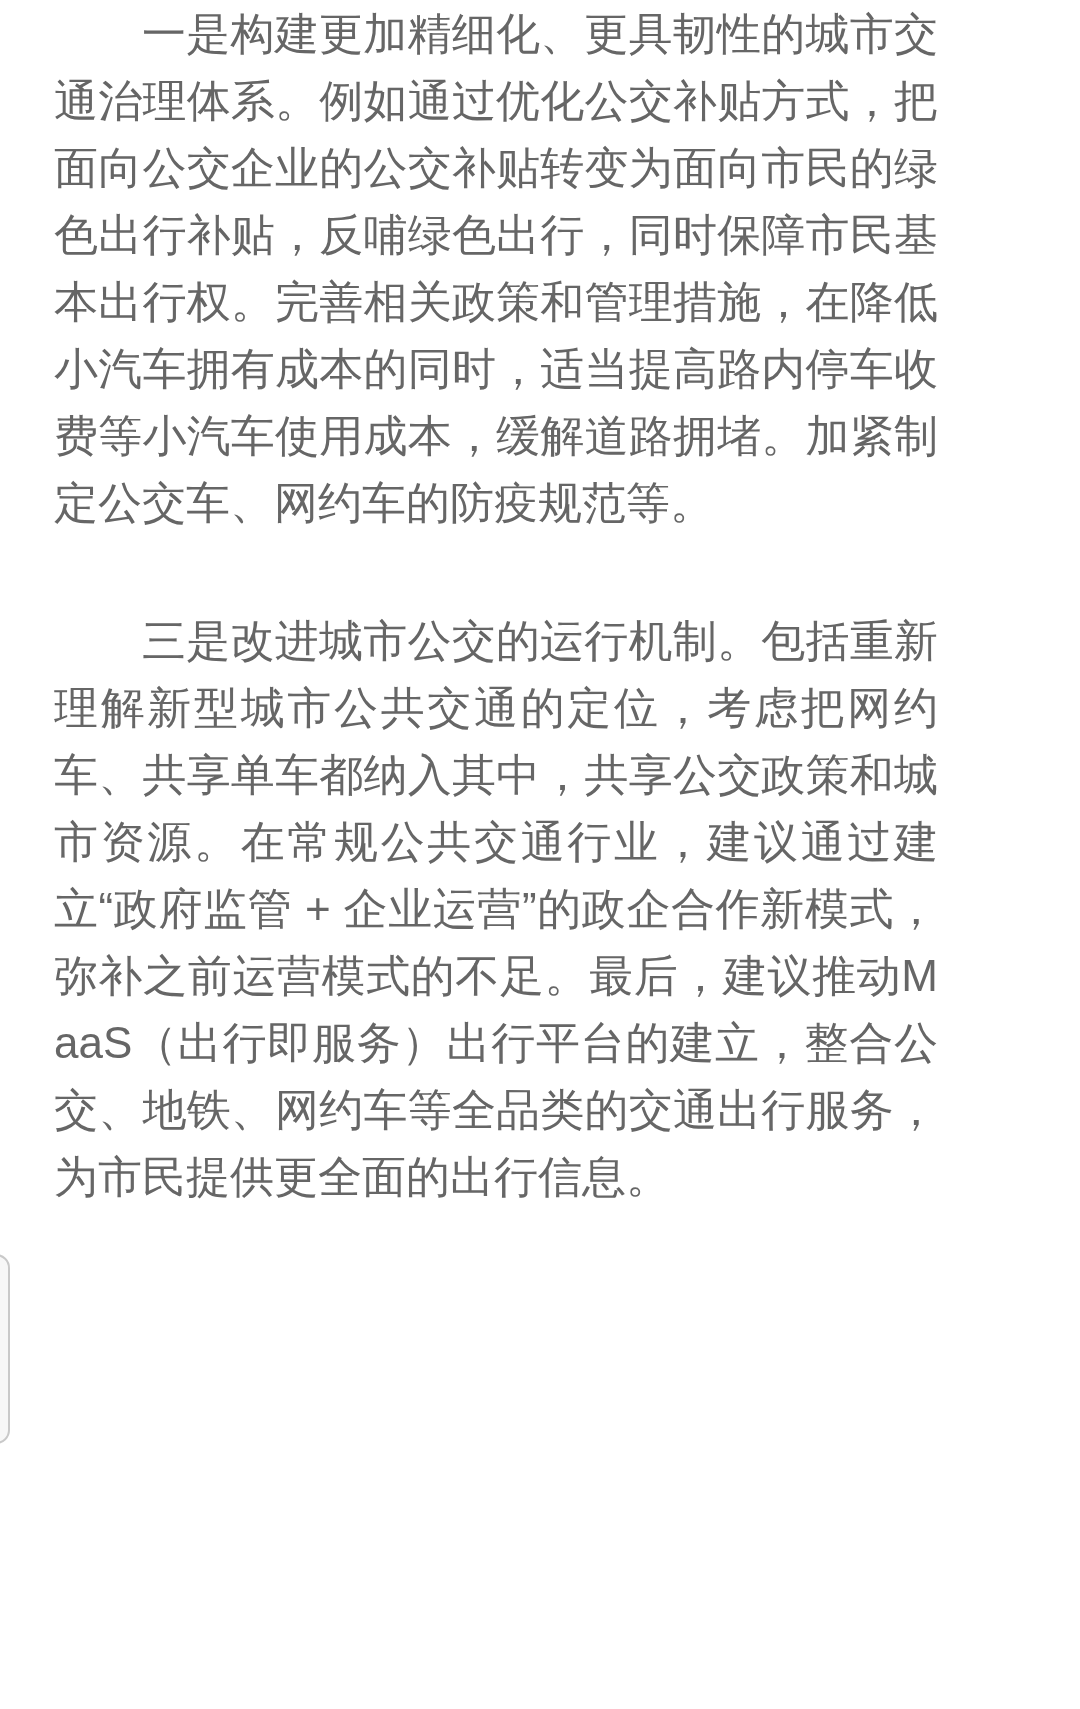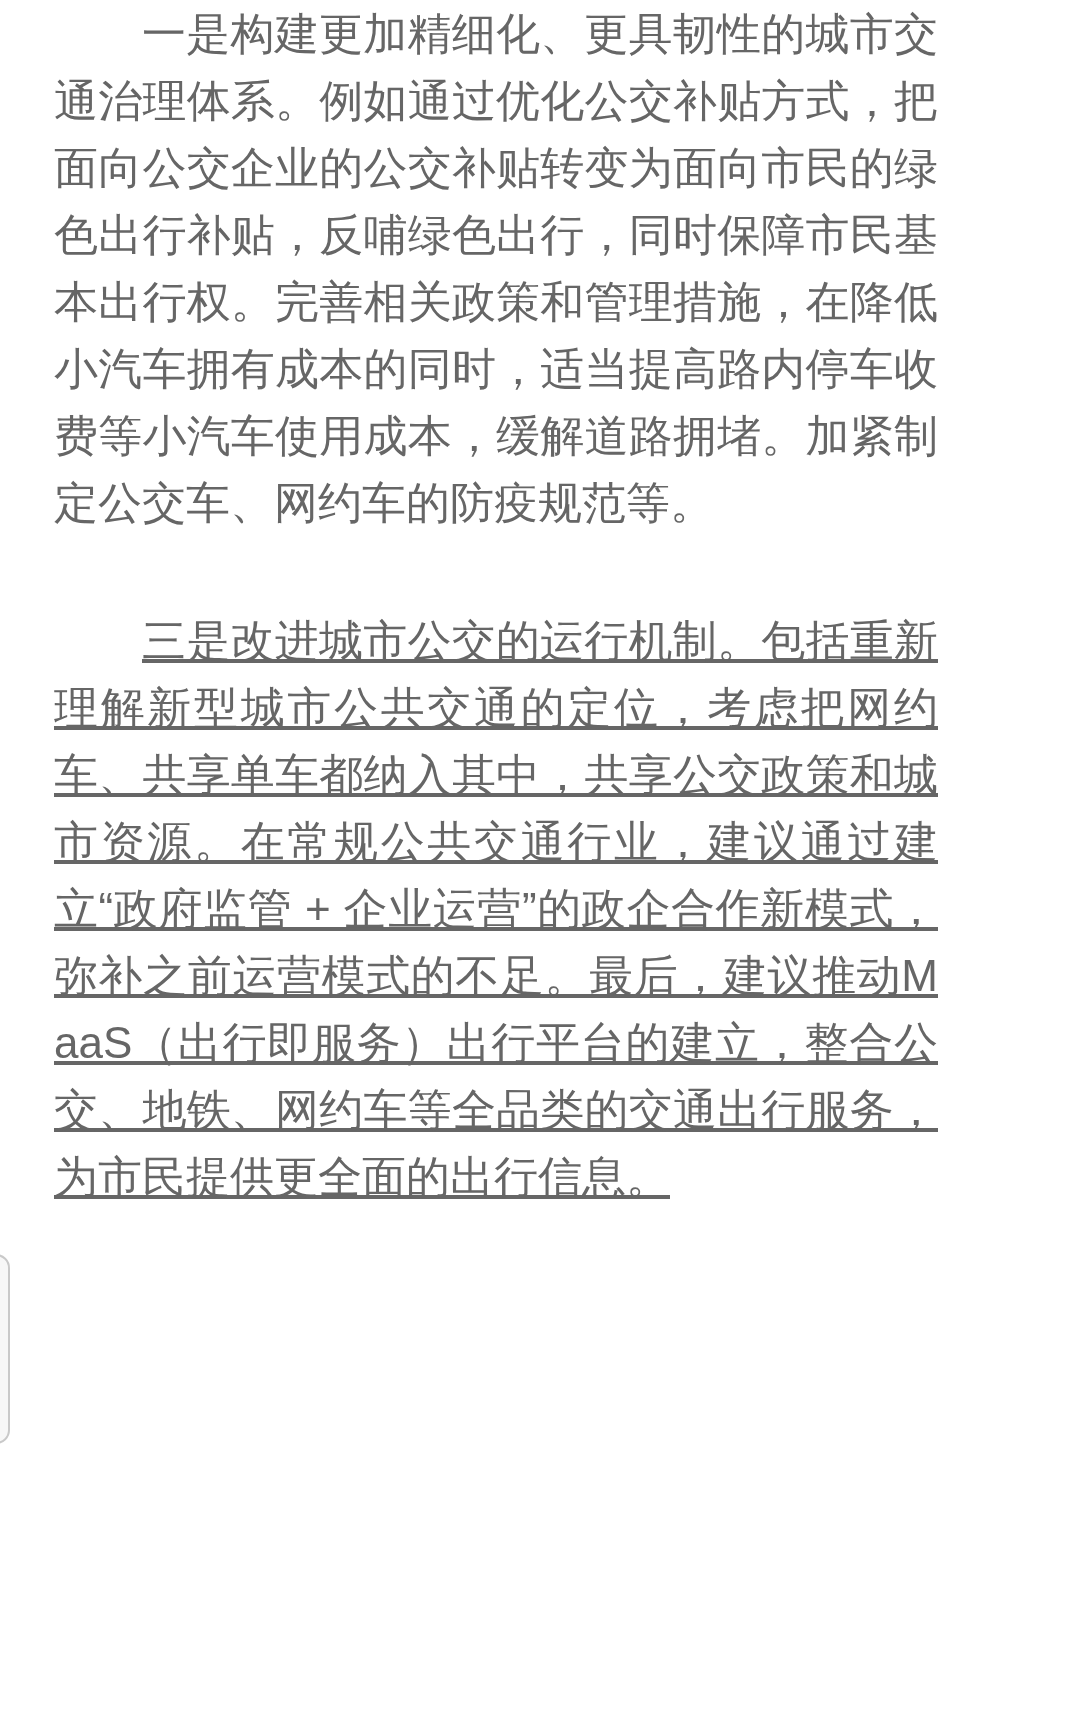--- a/index.html
+++ b/index.html
@@ -29,21 +29,21 @@
     font-size: 44px;
     line-height: 67px;
     color: var(--text);
     text-align: justify;
     text-justify: inter-ideograph;
     text-indent: 2em;
     letter-spacing: 0;
     margin: 0 0 71px 0;
     word-break: break-all;
   }
-  .article p:last-child { margin-bottom: 0; text-decoration: underline; }
+  .article p:last-child { margin-bottom: 0; }
   .drag-handle {
     position: absolute;
     left: -24px;
     top: 1254px;
     width: 34px;
     height: 190px;
     background: var(--handle-fill);
     border: 2px solid var(--handle-border);
     border-radius: 14px;
   }

